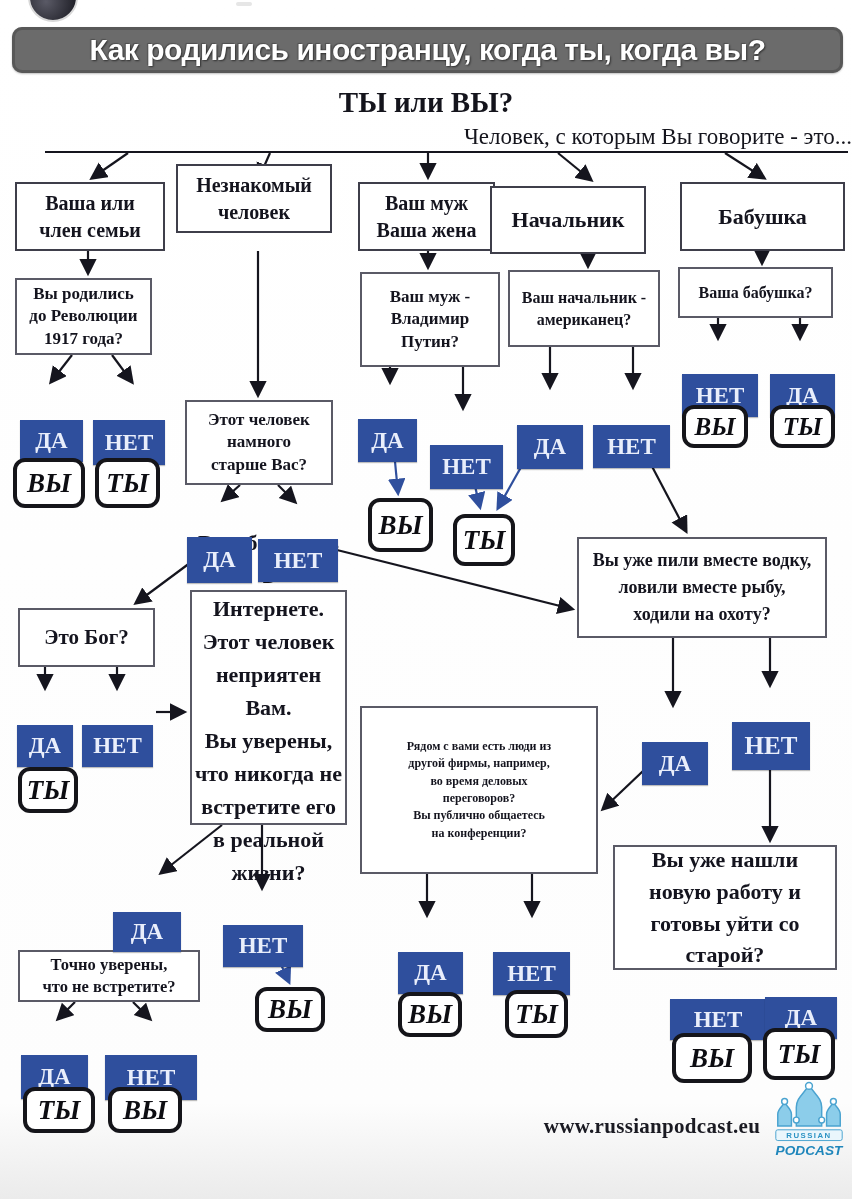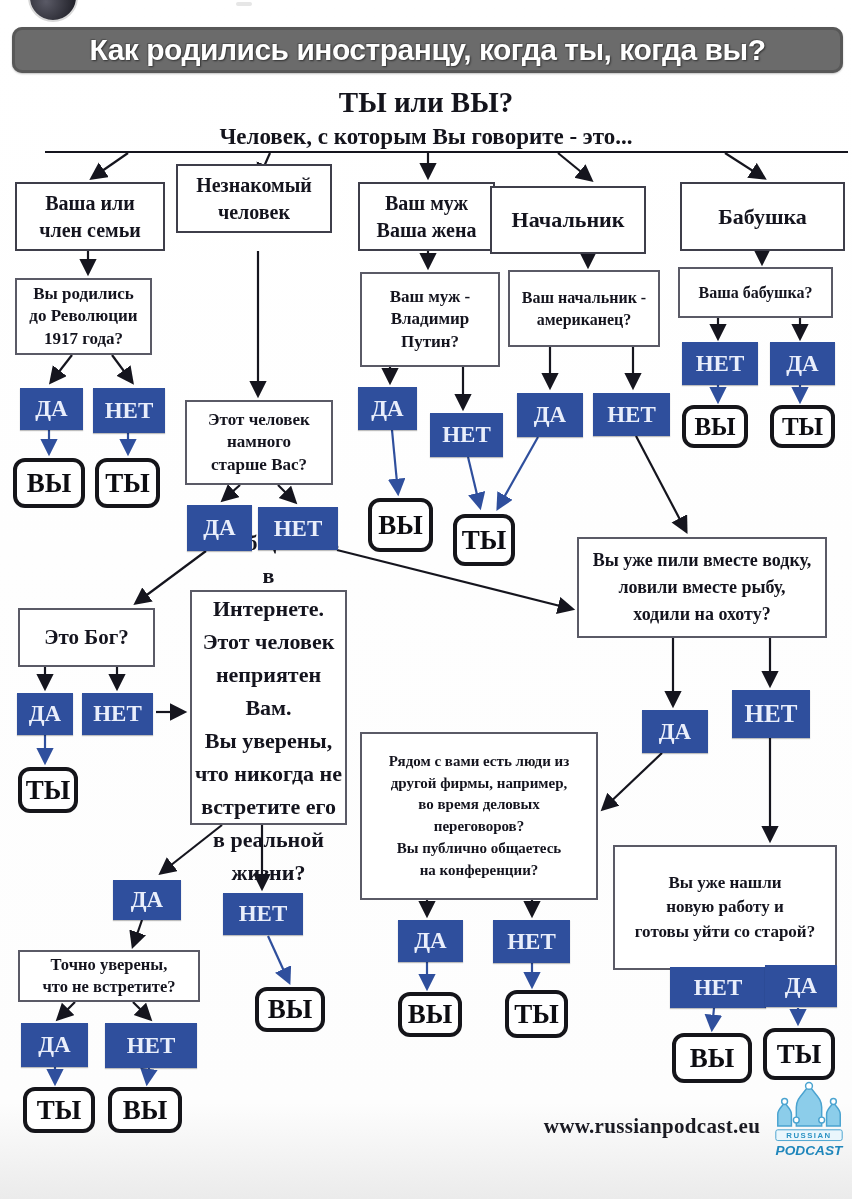--- a/index.html
+++ b/index.html
@@ -20,37 +20,37 @@
     position:absolute; left:12px; top:27px; width:831px; height:46px; border-radius:10px;
     background:#6b6b6b; box-shadow:inset 0 0 0 3px rgba(72,72,72,.55), 0 1px 2px rgba(0,0,0,.25);
     display:flex; align-items:center; justify-content:center;
     font-family:"Liberation Sans","DejaVu Sans",sans-serif; font-weight:bold; font-size:30px;
     letter-spacing:-0.5px; color:#fff;
     text-shadow:1px 1px 2px rgba(0,0,0,.55), -1px -1px 1px rgba(0,0,0,.25);
     white-space:nowrap;
   }
   .big-title { position:absolute; left:0; top:86px; width:852px; text-align:center;
     font-weight:bold; font-size:29px; color:#14141c; }
-  .sub-title { position:absolute; left:0; top:124px; width:852px; text-align:center;
-    font-weight:bold; font-size:23px; color:#14141c; }
+  .sub-title { position:absolute; left:0; top:124px; width:852px; text-align:right;
+    font-weight:normal; font-size:23px; color:#14141c; }
   .hbox, .qbox {
     position:absolute; background:#fff; display:flex; align-items:center; justify-content:center;
     text-align:center; font-weight:bold; color:#14141e; white-space:pre-line; line-height:1.32;
   }
   .hbox { border:2px solid #3e3e4a; font-size:20px; }
   .qbox { border:2px solid #5a5a66; font-size:17px; }
   .dec {
     position:absolute; background:#2f4f9d; color:#e9eefb;
     display:flex; align-items:center; justify-content:center;
-    font-weight:bold; font-size:23px; box-shadow:0 1px 1px rgba(0,0,0,.25);
+    font-weight:bold; font-size:23px; box-shadow:0 1px 1px rgba(0,0,0,.25);margin-top:32px;
   }
   .term {
     position:absolute; background:#fff; border:4px solid #15151a; border-radius:12px;
     display:flex; align-items:center; justify-content:center;
-    font-weight:bold; font-size:27px; color:#0d0d12;
+    font-weight:bold; font-size:27px; color:#0d0d12;font-style:italic;
   }
   .website { position:absolute; left:538px; top:1114px; width:228px; text-align:center;
     font-weight:bold; font-size:21px; color:#1a1a22; letter-spacing:.3px; }
   .logo { position:absolute; left:768px; top:1080px; width:82px; height:84px; }
   .logo-top { font-family:"Liberation Sans","DejaVu Sans",sans-serif; font-weight:bold; font-size:8px; letter-spacing:1.5px; fill:#2d93c4; }
   .logo-bottom { font-family:"Liberation Sans","DejaVu Sans",sans-serif; font-weight:bold; font-style:italic; font-size:14px; fill:#1f86bb; }
 </style>
 </head>
 <body>
 
@@ -170,27 +170,27 @@
 Этот человек
 неприятен Вам.
 Вы уверены,
 что никогда не
 встретите его
 в реальной
 жизни?</div>
   <div class="qbox" style="left:577px;top:537px;width:250px;height:101px;font-size:18px;line-height:1.5">Вы уже пили вместе водку,
 ловили вместе рыбу,
 ходили на охоту?</div>
-  <div class="qbox" style="left:360px;top:732px;width:238px;height:168px;font-size:15px;line-height:1.45">Рядом с вами есть люди из
+  <div class="qbox" style="left:360px;top:706px;width:238px;height:168px;font-size:12px;line-height:1.45">Рядом с вами есть люди из
 другой фирмы, например,
 во время деловых
 переговоров?
 Вы публично общаетесь
 на конференции?</div>
-  <div class="qbox" style="left:613px;top:845px;width:224px;height:125px;font-size:17px;line-height:1.45">Вы уже нашли
+  <div class="qbox" style="left:613px;top:845px;width:224px;height:125px;font-size:22px;line-height:1.45">Вы уже нашли
 новую работу и
 готовы уйти со старой?</div>
   <div class="qbox" style="left:18px;top:950px;width:182px;height:52px;font-size:16.5px">Точно уверены,
 что не встретите?</div>
 
   <div class="dec" style="left:20px;top:388px;width:63px;height:42px">ДА</div>
   <div class="dec" style="left:93px;top:388px;width:72px;height:45px">НЕТ</div>
   <div class="dec" style="left:187px;top:505px;width:65px;height:46px">ДА</div>
   <div class="dec" style="left:258px;top:507px;width:80px;height:43px">НЕТ</div>
   <div class="dec" style="left:358px;top:387px;width:59px;height:43px">ДА</div>

